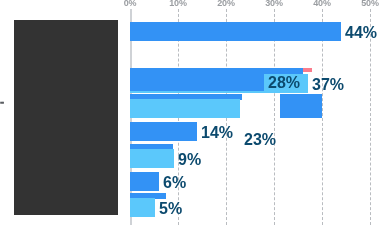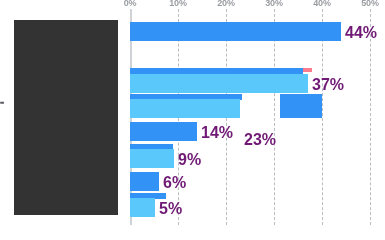--- a/index.html
+++ b/index.html
@@ -58,21 +58,21 @@
   .bar-main{background:#3392f5;}
   .bar-light{background:#5bc8fb;}
   .bar-thin{background:#3392f5;}
   .bar-pink{background:#fa7c8c;}
   .bar-ghost{background:#3392f5;}
 
   .value-label{
     position:absolute;
     font-size:16px;
     font-weight:bold;
-    color:#701a75;
+    color:#0c4a6e;
     white-space:nowrap;
     line-height:1;
   }
 
   
   .label-overlay{
     position:absolute;
     left:14px;top:20px;
     width:104px;height:195px;
     background:#333333;
@@ -123,20 +123,24 @@
       <span class="value-label" style="left:215px;top:3px;">44%</span>
     </div>
 
     <div class="row" style="top:56px;height:28px;margin-top:12px;">
       <div class="bar bar-thin" style="top:0px;height:6px;width:173px;"></div>
       <div class="bar bar-pink" style="top:0px;left:173px;height:4px;width:9px;"></div>
       <div class="bar bar-light" style="top:6px;height:19px;width:178px;"></div>
       <span class="value-label" style="left:182px;top:9px;">37%</span>
     </div>
 
+    <div class="row" style="top:72px;height:22px;">
+      <div class="bar bar-main" style="top:0px;height:19px;width:134px;"></div>
+      <span class="value-label" style="left:138px;top:3px;">28%</span>
+    </div>
 
     <div class="row" style="top:94px;height:28px;">
       <div class="bar bar-thin" style="top:0px;height:6px;width:112px;"></div>
       <div class="bar bar-light" style="top:5px;height:19px;width:110px;"></div>
       <div class="bar bar-ghost" style="top:0px;left:150px;height:24px;width:42px;"></div>
       <span class="value-label" style="left:114px;top:8px;margin-top:30px;">23%</span>
     </div>
 
     <div class="row" style="top:122px;height:22px;text-align:center;">
       <div class="bar bar-main" style="top:0px;height:19px;width:67px;"></div>

